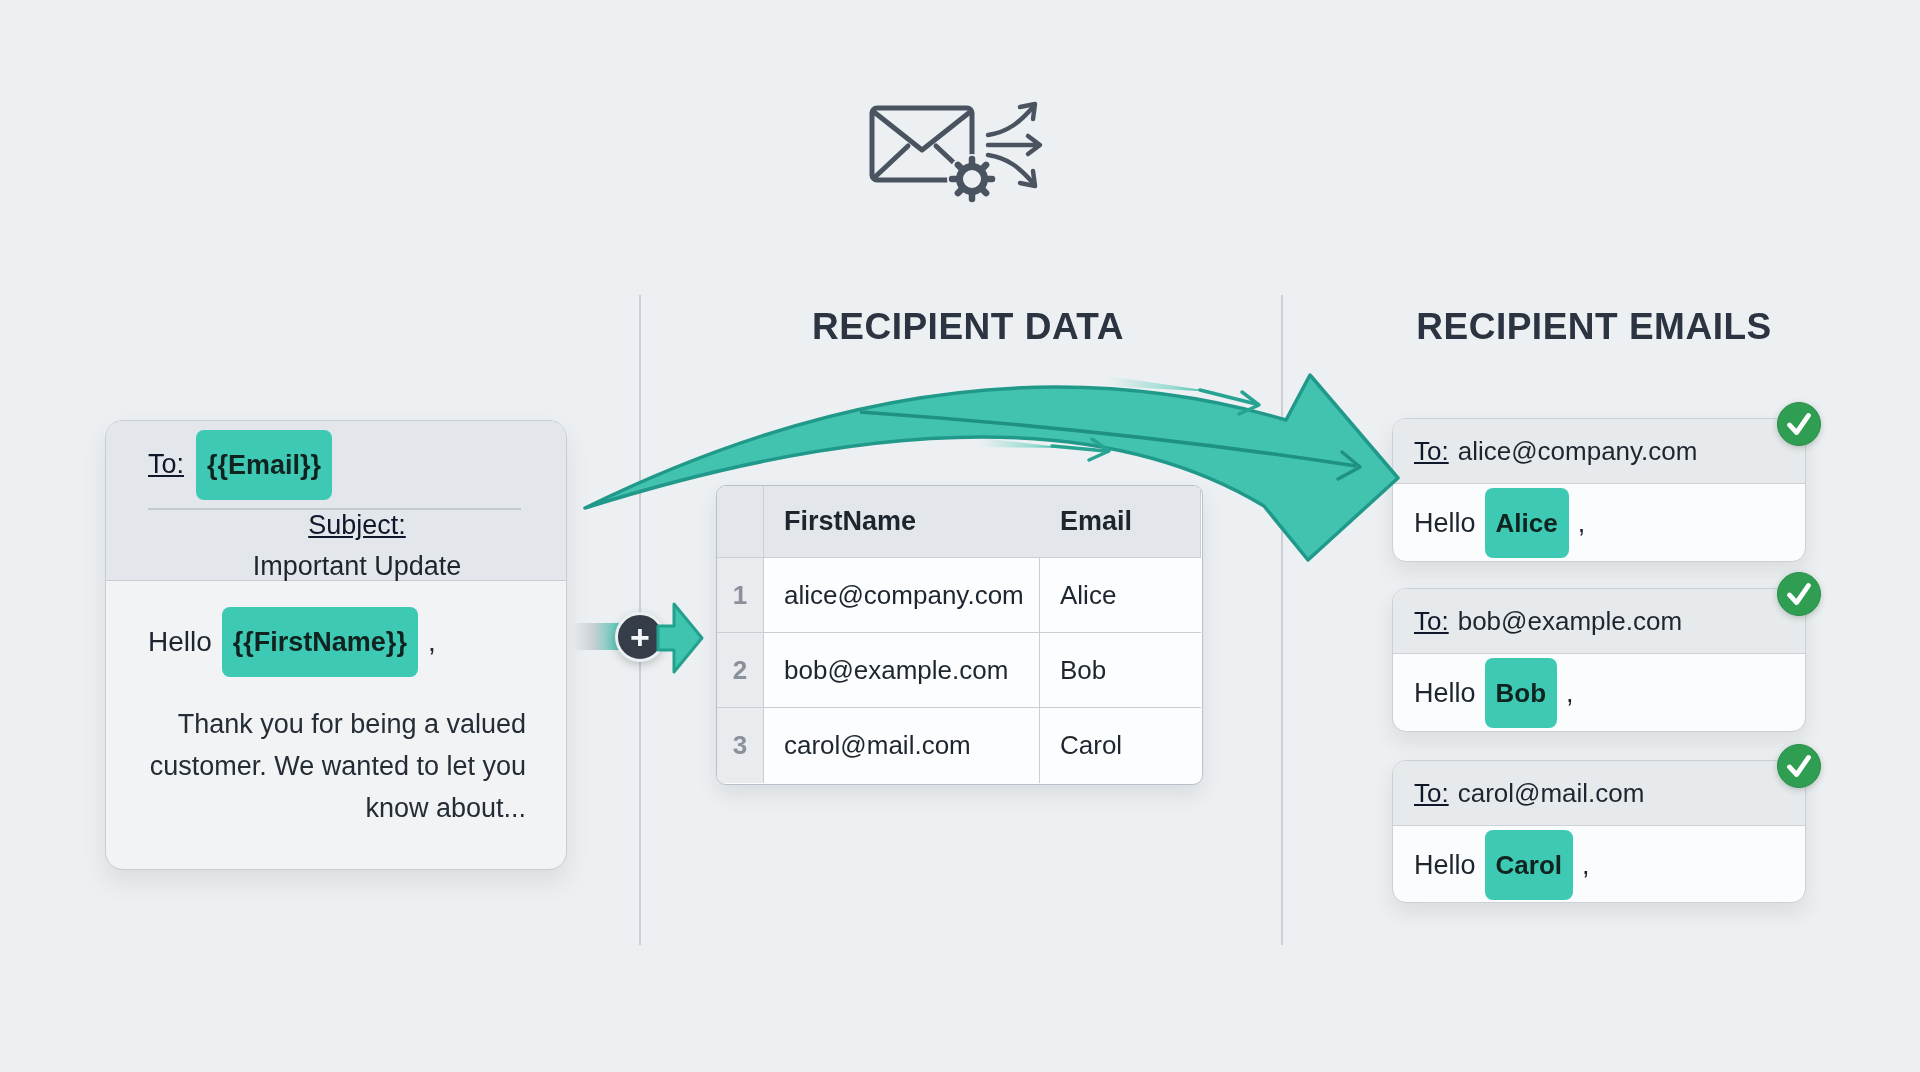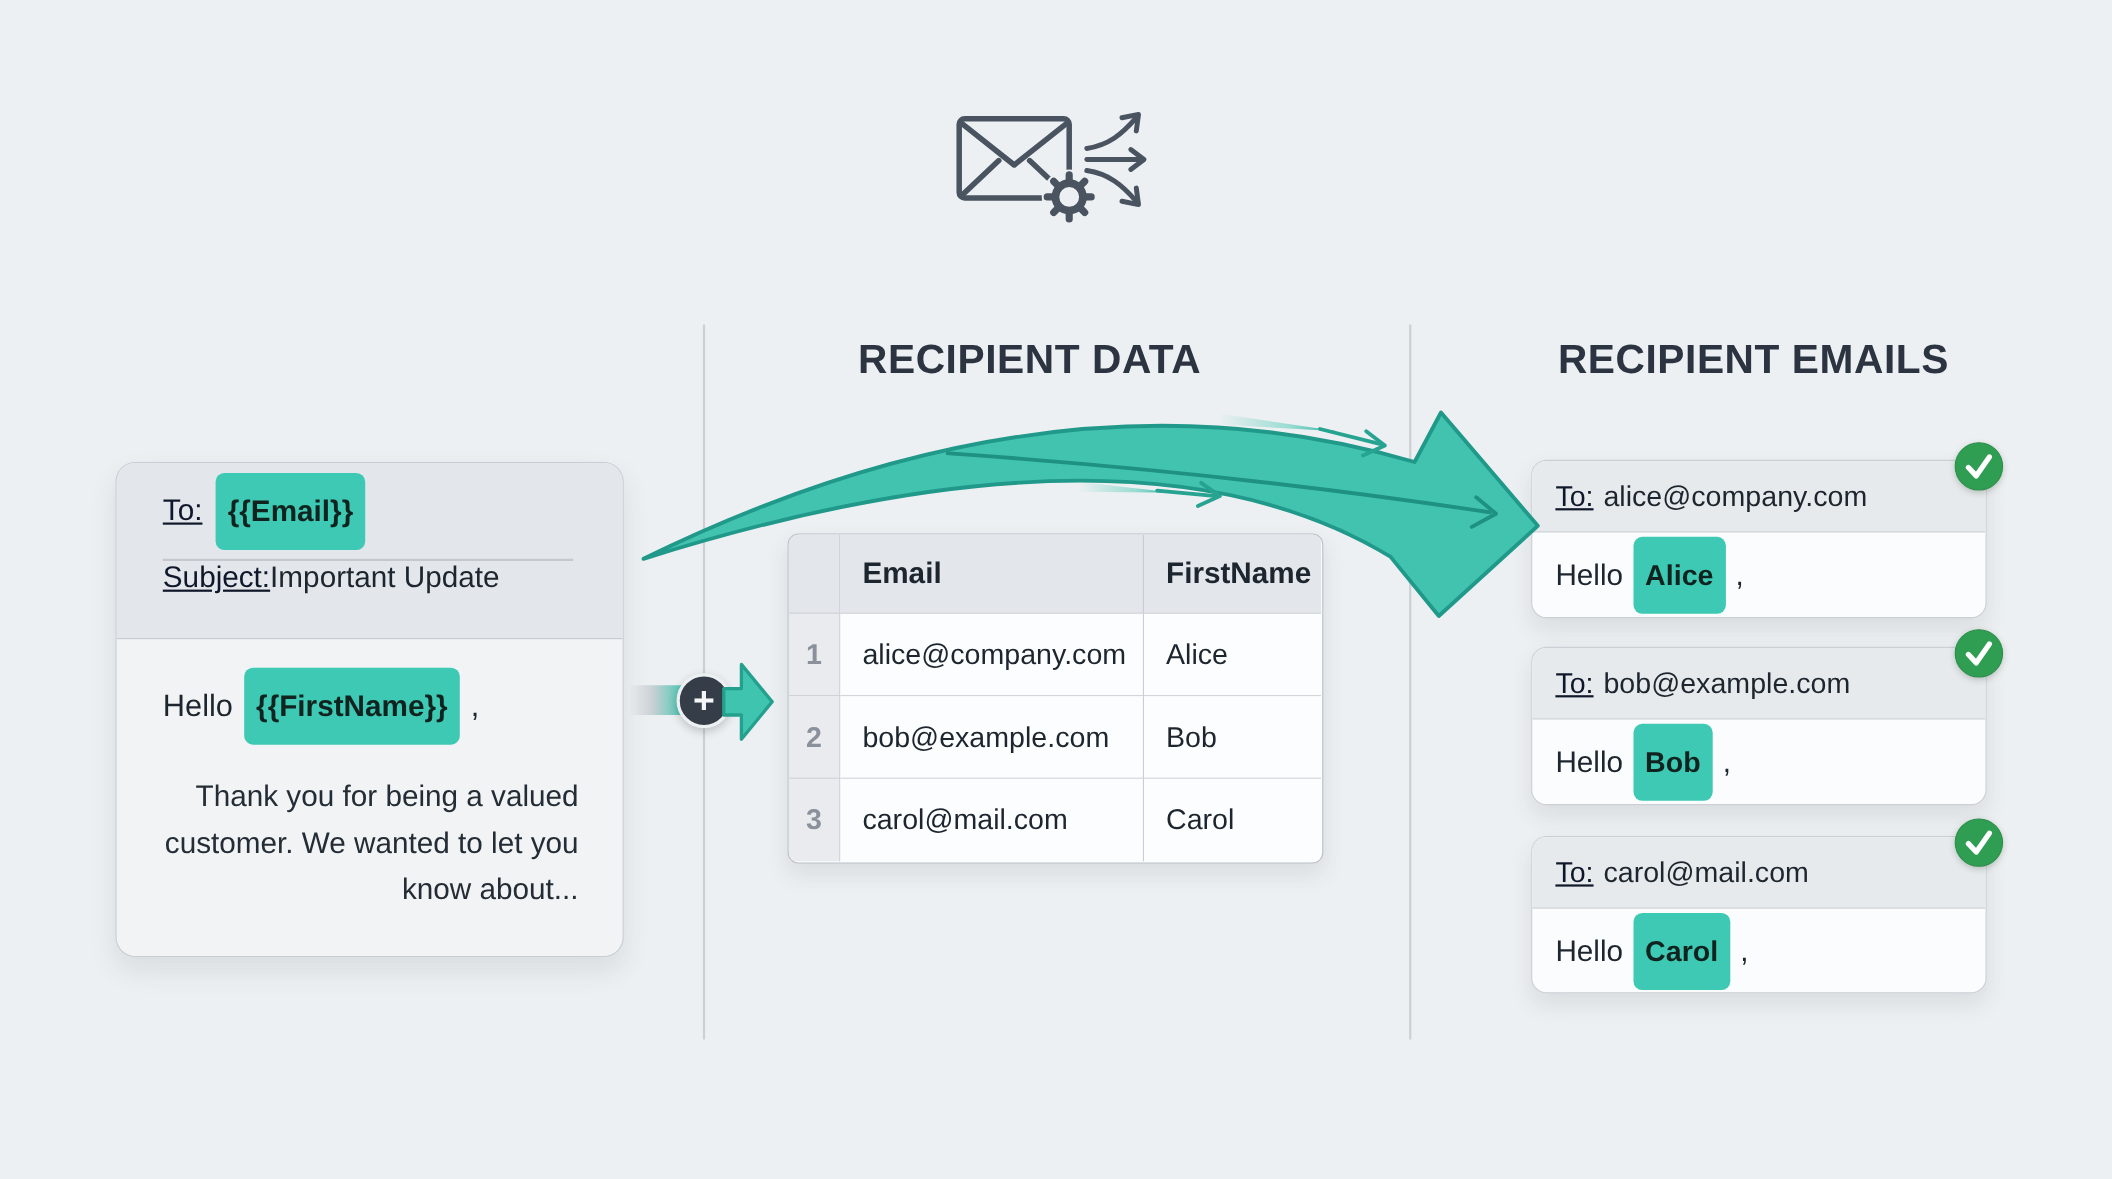--- a/index.html
+++ b/index.html
@@ -30,21 +30,21 @@
   
   .tpl-card{
     position:absolute;left:105px;top:420px;width:460px;height:448px;
     border:1.5px solid #c7cdd3;border-radius:18px;
     background:#f1f3f5;overflow:hidden;
     box-shadow:0 12px 24px rgba(45,55,70,.10);
   }
   .tpl-header{background:#e3e6ea;border-bottom:1.5px solid #c6ccd2;}
   .tpl-row-to{height:87px;display:flex;align-items:center;gap:12px;padding-left:42px;}
   .tpl-hr{height:1.5px;background:#c3c9cf;margin:0 45px 0 42px;}
-  .tpl-row-subject{height:70px;display:flex;align-items:flex-start;padding-left:42px;}
+  .tpl-row-subject{height:70px;display:flex;align-items:center;gap:10px;padding-left:42px;flex-direction:column;}
   .lbl-gray{color:#0f172a;font-size:27px;text-decoration:underline;}
   .val-dark{color:#1d252e;font-size:27px;}
   .chip{
     display:inline-block;background:#3dc9b3;color:#10231f;
     font-weight:700;font-size:27px;line-height:38px;
     padding:16px 11px;border-radius:8px;
   }
   .tpl-body{padding:26px 42px 0 42px;}
   .tpl-greeting{display:flex;align-items:center;gap:10px;font-size:28px;color:#1d252e;}
   .tpl-paragraph{
@@ -141,21 +141,21 @@
     <g fill="none" stroke="#4a5360" stroke-width="4.5" stroke-linecap="round" stroke-linejoin="round">
       <path d="M128 50 L178 50"></path>
         <path d="M168 41 L180 50 L168 59"></path>
       <path d="M128 40 C148 37 160 27 173 12"></path>
         <path d="M160 12 L175 9 L173 24"></path>
       <path d="M128 60 C148 63 160 73 173 88"></path>
         <path d="M160 88 L175 91 L173 76"></path>
     </g>
   </svg>
 
-  <div class="col-heading" style="left:936px">RECIPIENT DATA</div>
+  <div class="col-heading" style="left:968px">RECIPIENT DATA</div>
   <div class="col-heading" style="left:1594px">RECIPIENT EMAILS</div>
 
   <div class="v-divider" style="left:639px"></div>
   <div class="v-divider" style="left:1281px"></div>
 
   <div class="tpl-card">
     <div class="tpl-header">
       <div class="tpl-row-to">
         <span class="lbl-gray">To:</span>
         <span class="chip">{{Email}}</span>
@@ -179,22 +179,22 @@
   <div class="fade-band"></div>
   <div class="plus-circle">
     <span>+</span>
   </div>
   <svg class="abs" style="left:656px;top:598px" width="52" height="80" viewBox="0 0 52 80">
     <polygon points="2,28 18,28 18,6 46,40 18,74 18,52 2,52" fill="#3fc4b0" stroke="#23a08e" stroke-width="3" stroke-linejoin="round"></polygon>
   </svg>
 
   <div class="rec-table">
     <div class="rec-cell rec-head"></div>
+    <div class="rec-cell rec-head last-col">FirstName</div>
     <div class="rec-cell rec-head">Email</div>
-    <div class="rec-cell rec-head last-col">FirstName</div>
 
     <div class="rec-cell rec-num">1</div>
     <div class="rec-cell rec-data">alice@company.com</div>
     <div class="rec-cell rec-data last-col">Alice</div>
 
     <div class="rec-cell rec-num">2</div>
     <div class="rec-cell rec-data">bob@example.com</div>
     <div class="rec-cell rec-data last-col">Bob</div>
 
     <div class="rec-cell rec-num last-row">3</div>

